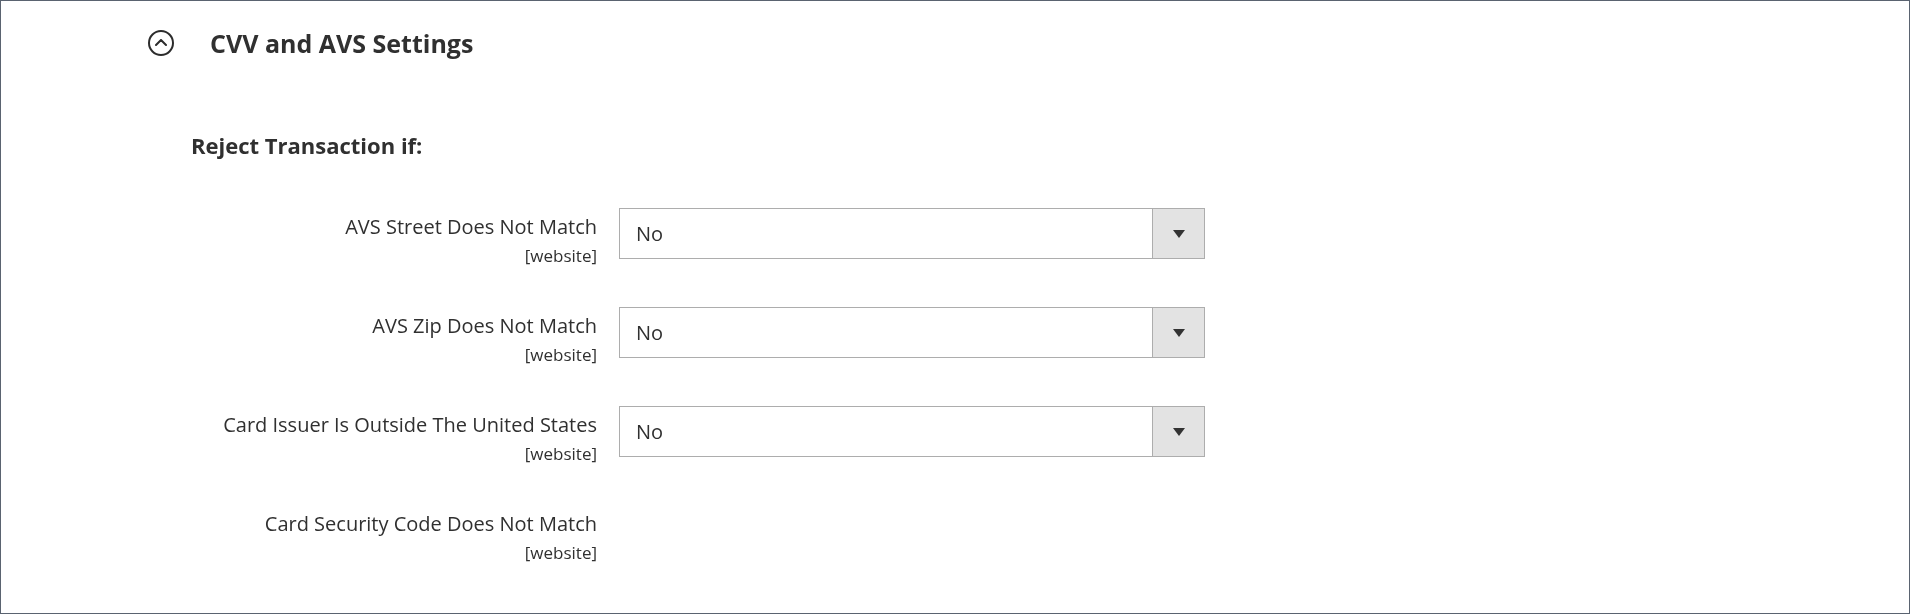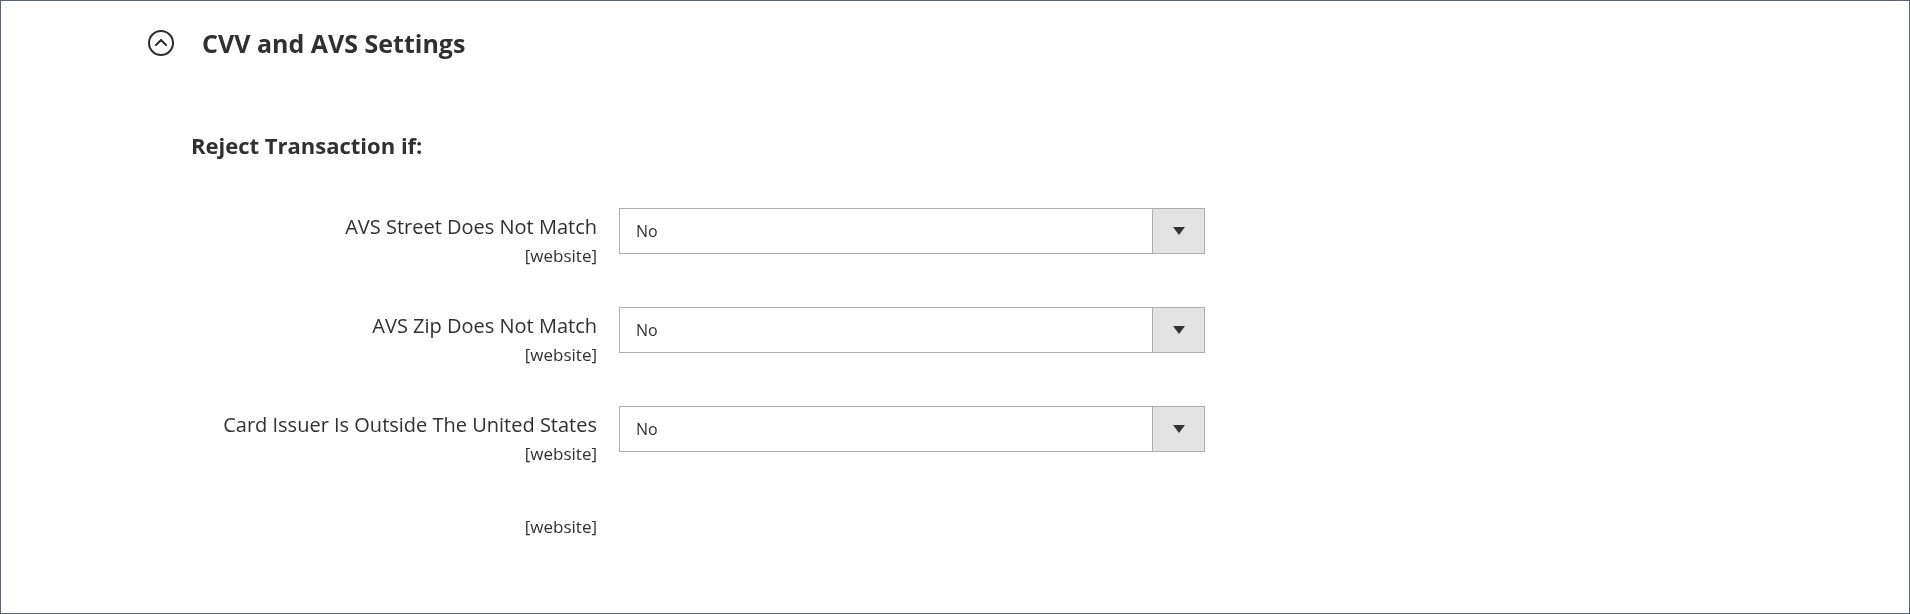--- a/index.html
+++ b/index.html
@@ -15,21 +15,21 @@
       height: 614px;
       overflow: hidden;
       border: 1px solid #5a6370;
     }
     .section-container {
       padding: 25px 0 0 0;
     }
     .section-header {
       display: flex;
       align-items: center;
-      gap: 28px;
+      gap: 36px;
       padding-left: 147px;
       margin-bottom: 70px;
     }
     .collapse-icon {
       width: 26px;
       height: 26px;
       border: 2px solid #2c2c2c;
       border-radius: 50%;
       display: flex;
       align-items: center;
@@ -80,21 +80,21 @@
     .select-wrapper {
       position: relative;
       width: 586px;
       display: flex;
       border: 1px solid #adadad;
       background: #fff;
     }
     .select-value {
       flex: 1;
       padding: 11px 16px;
-      font-size: 16px;
+      font-size: 20px;
       color: #303030;
       cursor: pointer;
       font-weight: 400;
     }
     .select-arrow {
       width: 52px;
       background: #e3e3e3;
       border-left: 1px solid #adadad;
       display: flex;
       align-items: center;
@@ -163,17 +163,18 @@
       <div class="select-arrow">
         <svg viewBox="0 0 12 8">
             <path d="M0 0 L6 8 L12 0 Z"></path>
           </svg>
       </div>
     </div>
   </div>
 
   <div class="form-row">
     <div class="label-container">
+      <div class="field-label">Card Security Code Does Not Match</div>
       <div class="field-scope">[website]</div>
     </div>
   </div>
 
 </div>
 
 </body></html>

